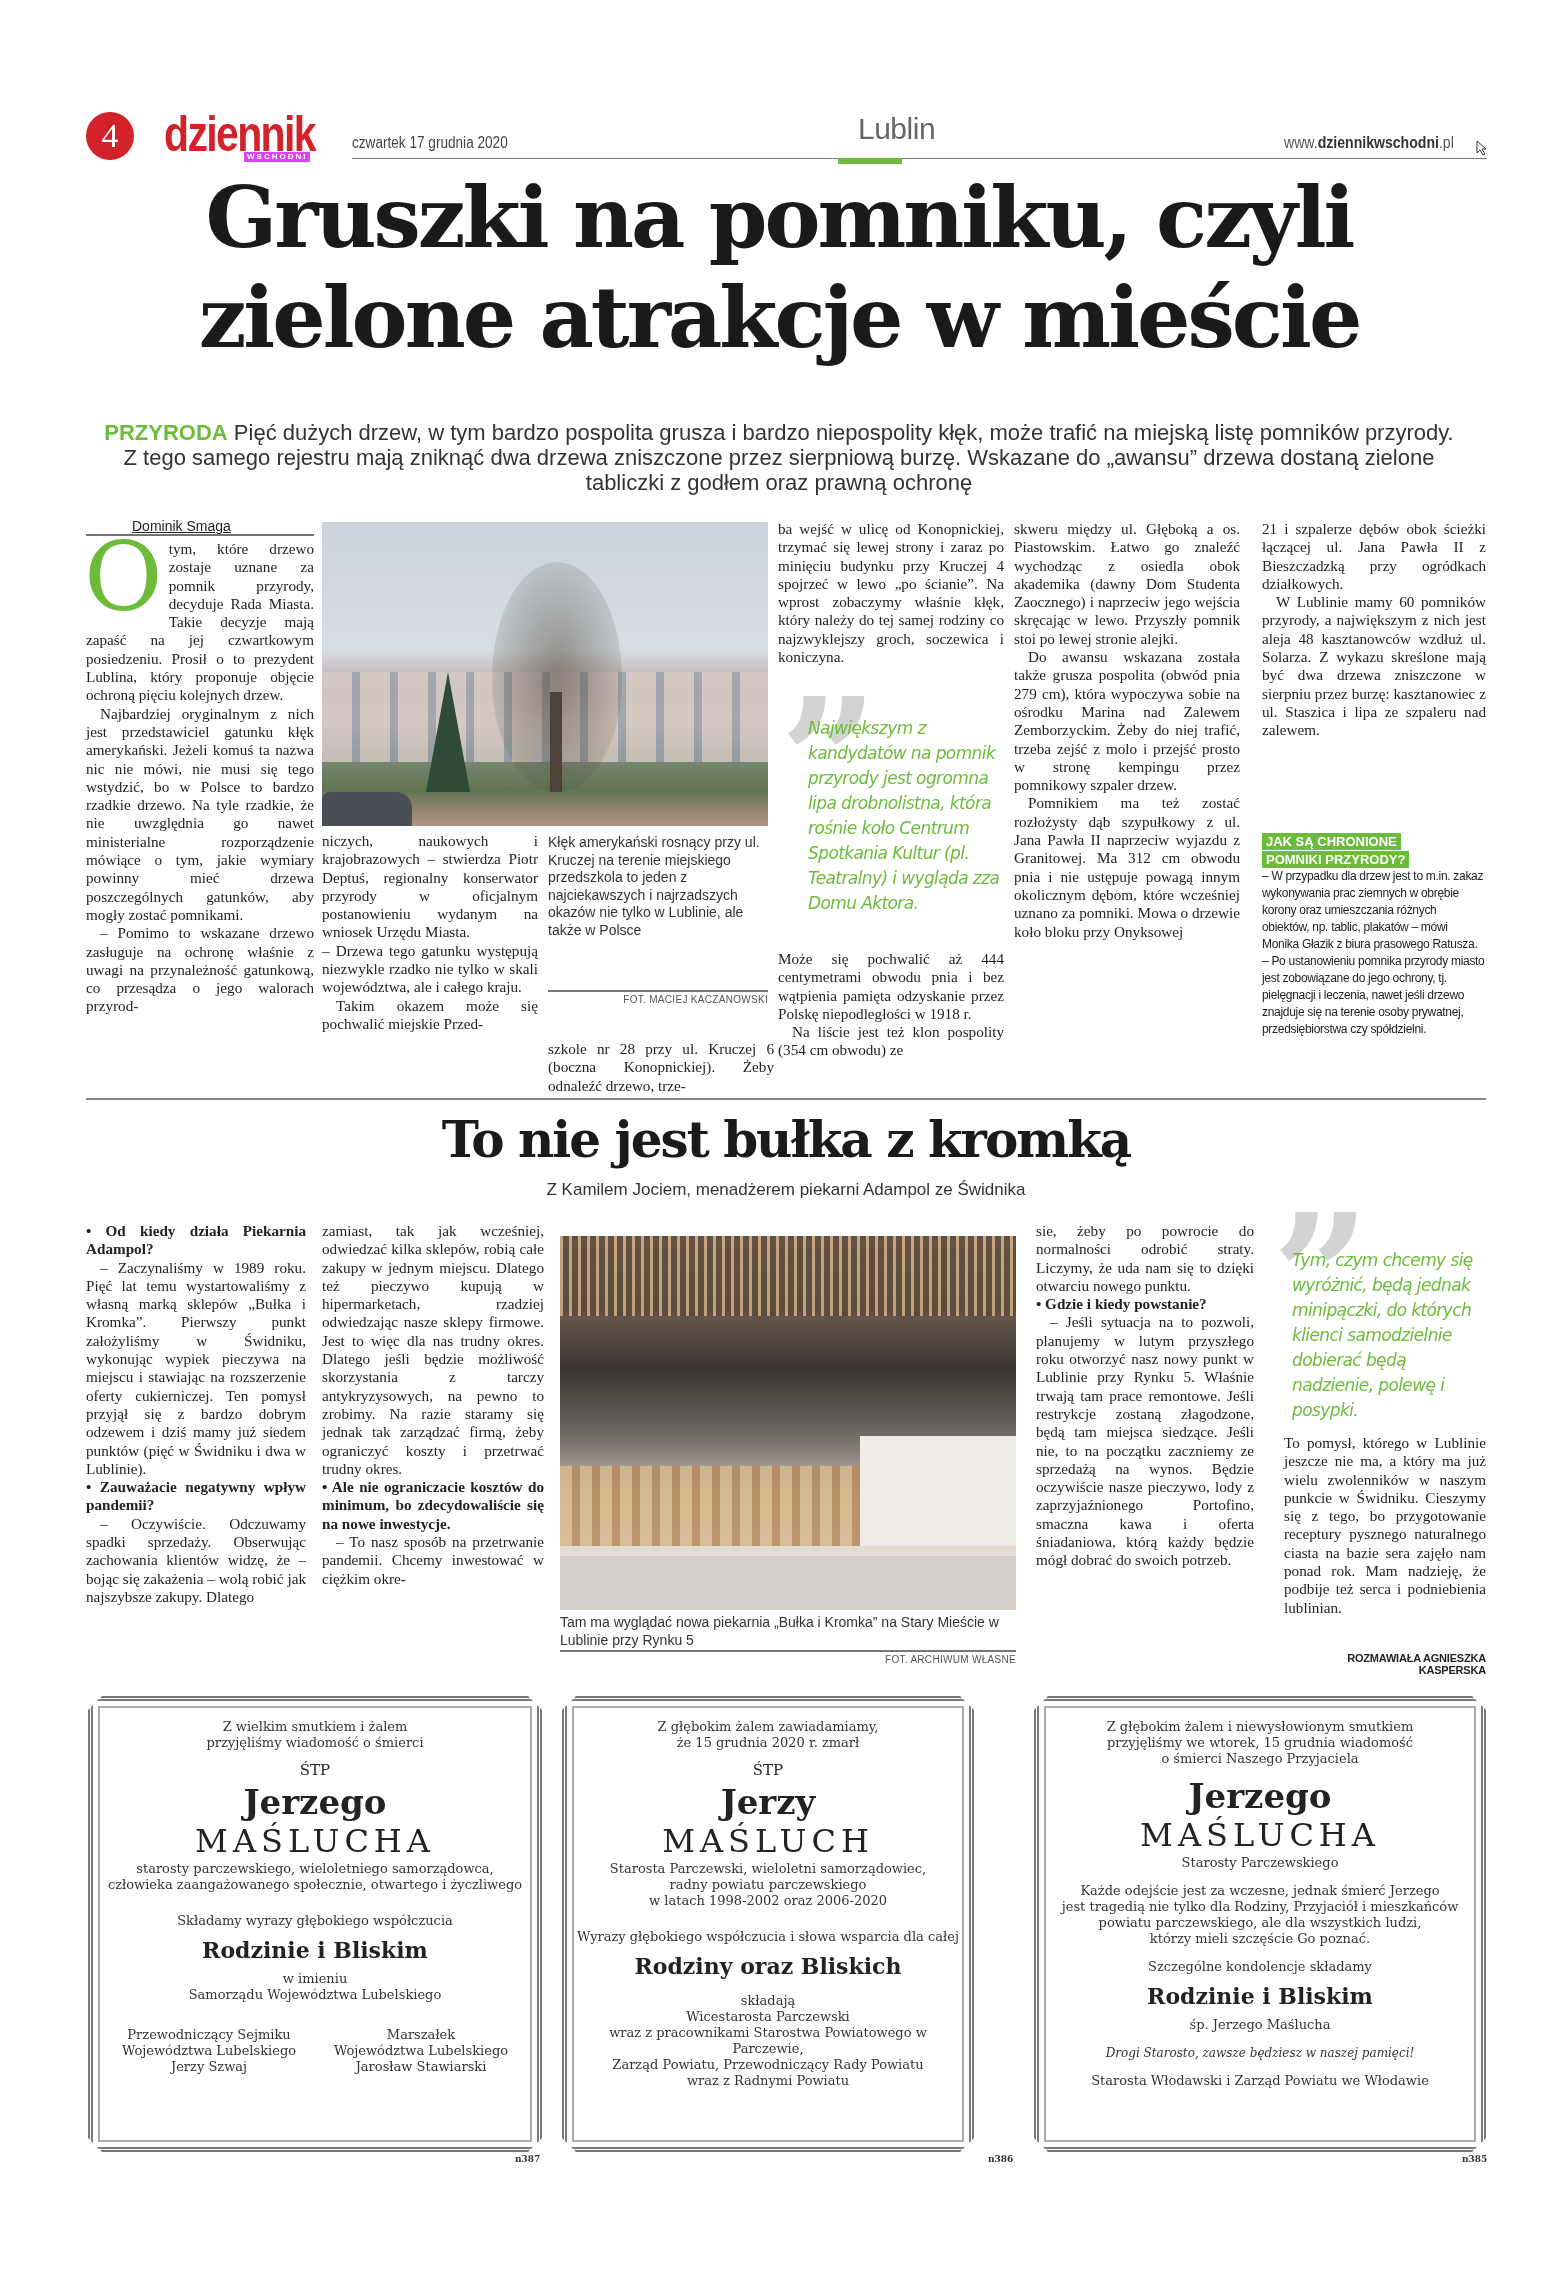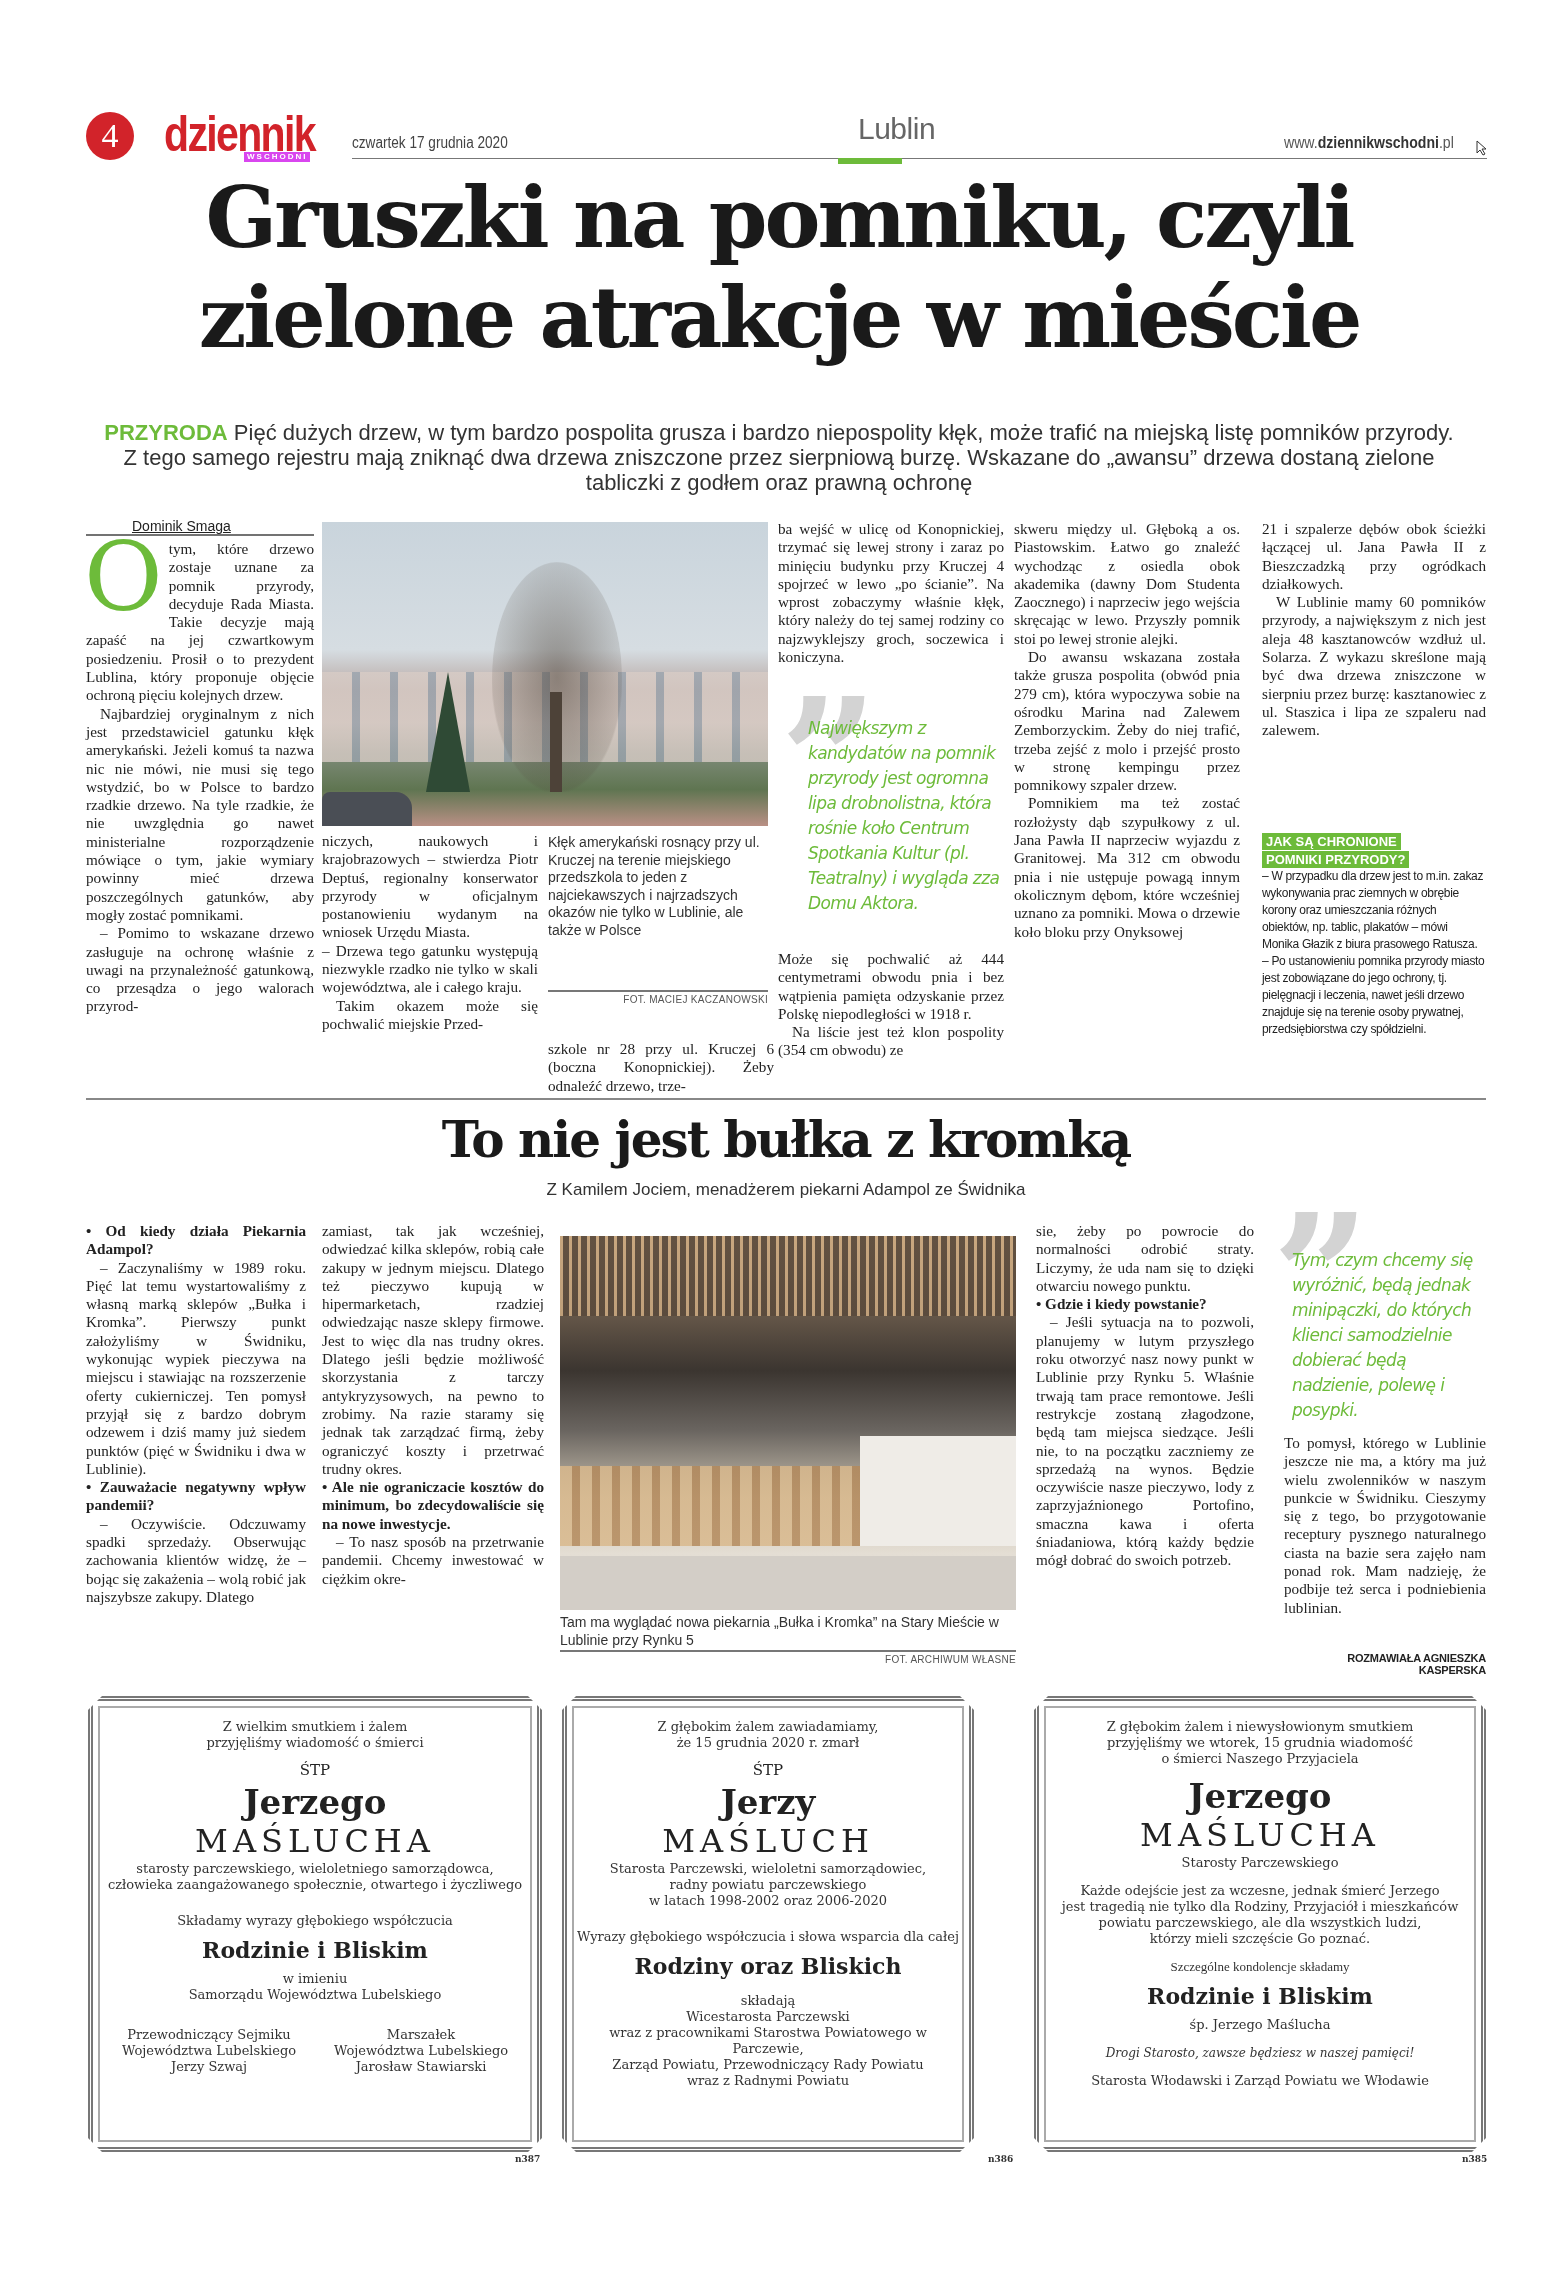--- a/index.html
+++ b/index.html
@@ -237,19 +237,19 @@
   <div class="small">Z głębokim żalem i niewysłowionym smutkiem</div>
   <div class="small">przyjęliśmy we wtorek, 15 grudnia wiadomość</div>
   <div class="small">o śmierci Naszego Przyjaciela</div>
   <div class="first" style="margin-top:10px;">Jerzego</div>
   <div class="last">MAŚLUCHA</div>
   <div class="small">Starosty Parczewskiego</div>
   <div class="small" style="margin-top:12px;">Każde odejście jest za wczesne, jednak śmierć Jerzego</div>
   <div class="small">jest tragedią nie tylko dla Rodziny, Przyjaciół i mieszkańców</div>
   <div class="small">powiatu parczewskiego, ale dla wszystkich ludzi,</div>
   <div class="small">którzy mieli szczęście Go poznać.</div>
-  <div class="small" style="margin-top:12px;font-family:Liberation Serif, serif;">Szczególne kondolencje składamy</div>
+  <div class="small" style="margin-top:12px;">Szczególne kondolencje składamy</div>
   <div class="bold">Rodzinie i Bliskim</div>
   <div class="small">śp. Jerzego Maślucha</div>
   <div class="small italic" style="margin-top:12px;">Drogi Starosto, zawsze będziesz w naszej pamięci!</div>
   <div class="small" style="margin-top:12px;">Starosta Włodawski i Zarząd Powiatu we Włodawie</div>
 </div>
 <div class="abs obit-id" style="left:1462px; top:2154px;">n385</div>
 
 </body></html>

